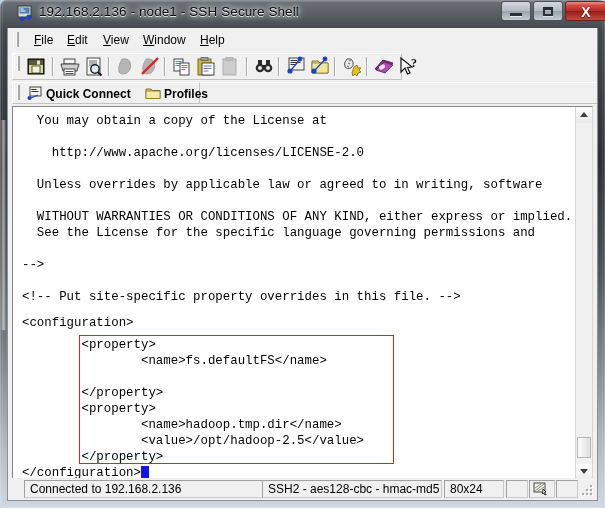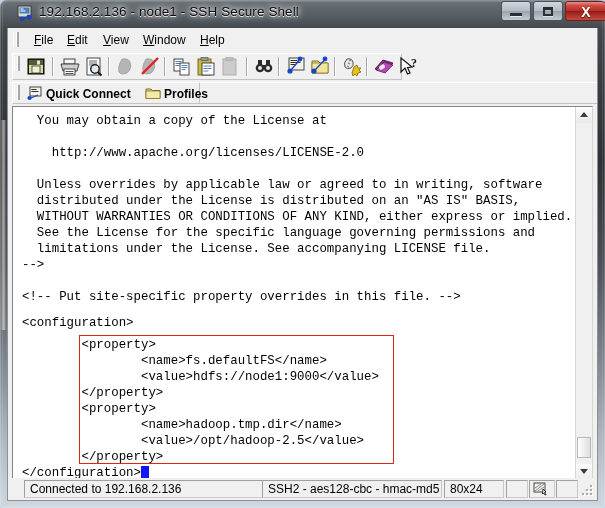--- a/index.html
+++ b/index.html
@@ -559,32 +559,29 @@
     </svg>
     <div class="q-btn" style="left:156px;text-align:center;">Profiles</div>
 
     <div id="term-wrap">
       <div id="term">
           <div class="tline" style="top: 6px;">  You may obtain a copy of the License at</div>
           <div class="tline" style="top: 22px;"></div>
           <div class="tline" style="top: 38px;">    http://www.apache.org/licenses/LICENSE-2.0</div>
           <div class="tline" style="top: 54px;"></div>
           <div class="tline" style="top: 70px;">  Unless overrides by applicable law or agreed to in writing, software</div>
-          <div class="tline" style="top: 86px;">  distributed under the License is distributed on an "AS IS" BASIS,</div>
           <div class="tline" style="top: 118px;">  See the License for the specific language governing permissions and</div>
           <div class="tline" style="top: 102px;">  WITHOUT WARRANTIES OR CONDITIONS OF ANY KIND, either express or implied.</div>
-          <div class="tline" style="top: 134px;">  limitations under the License. See accompanying LICENSE file.</div>
           <div class="tline" style="top: 150px;">--&gt;</div>
           <div class="tline" style="top: 166px;"></div>
           <div class="tline" style="top: 182px;">&lt;!-- Put site-specific property overrides in this file. --&gt;</div>
           <div class="tline" style="top: 198px;"></div>
           <div class="tline" style="top: 208px;">&lt;configuration&gt;</div>
           <div class="tline" style="top: 230px;">        &lt;property&gt;</div>
           <div class="tline" style="top: 246px;">                &lt;name&gt;fs.defaultFS&lt;/name&gt;</div>
-          <div class="tline" style="top: 262px;">                &lt;value&gt;hdfs://node1:9000&lt;/value&gt;</div>
           <div class="tline" style="top: 278px;">        &lt;/property&gt;</div>
           <div class="tline" style="top: 294px;">        &lt;property&gt;</div>
           <div class="tline" style="top: 310px;">                &lt;name&gt;hadoop.tmp.dir&lt;/name&gt;</div>
           <div class="tline" style="top: 326px;">                &lt;value&gt;/opt/hadoop-2.5&lt;/value&gt;</div>
           <div class="tline" style="top: 342px;">        &lt;/property&gt;</div>
           <div class="tline" style="top: 358px;">&lt;/configuration&gt;</div>
           <div id="cursor" style="left: 127.984px; top: 359px;"></div>
         </div>
       <div id="redbox" style="left: 65.5px; top: 228px; width: 315.5px; height: 129px;"></div>
 

